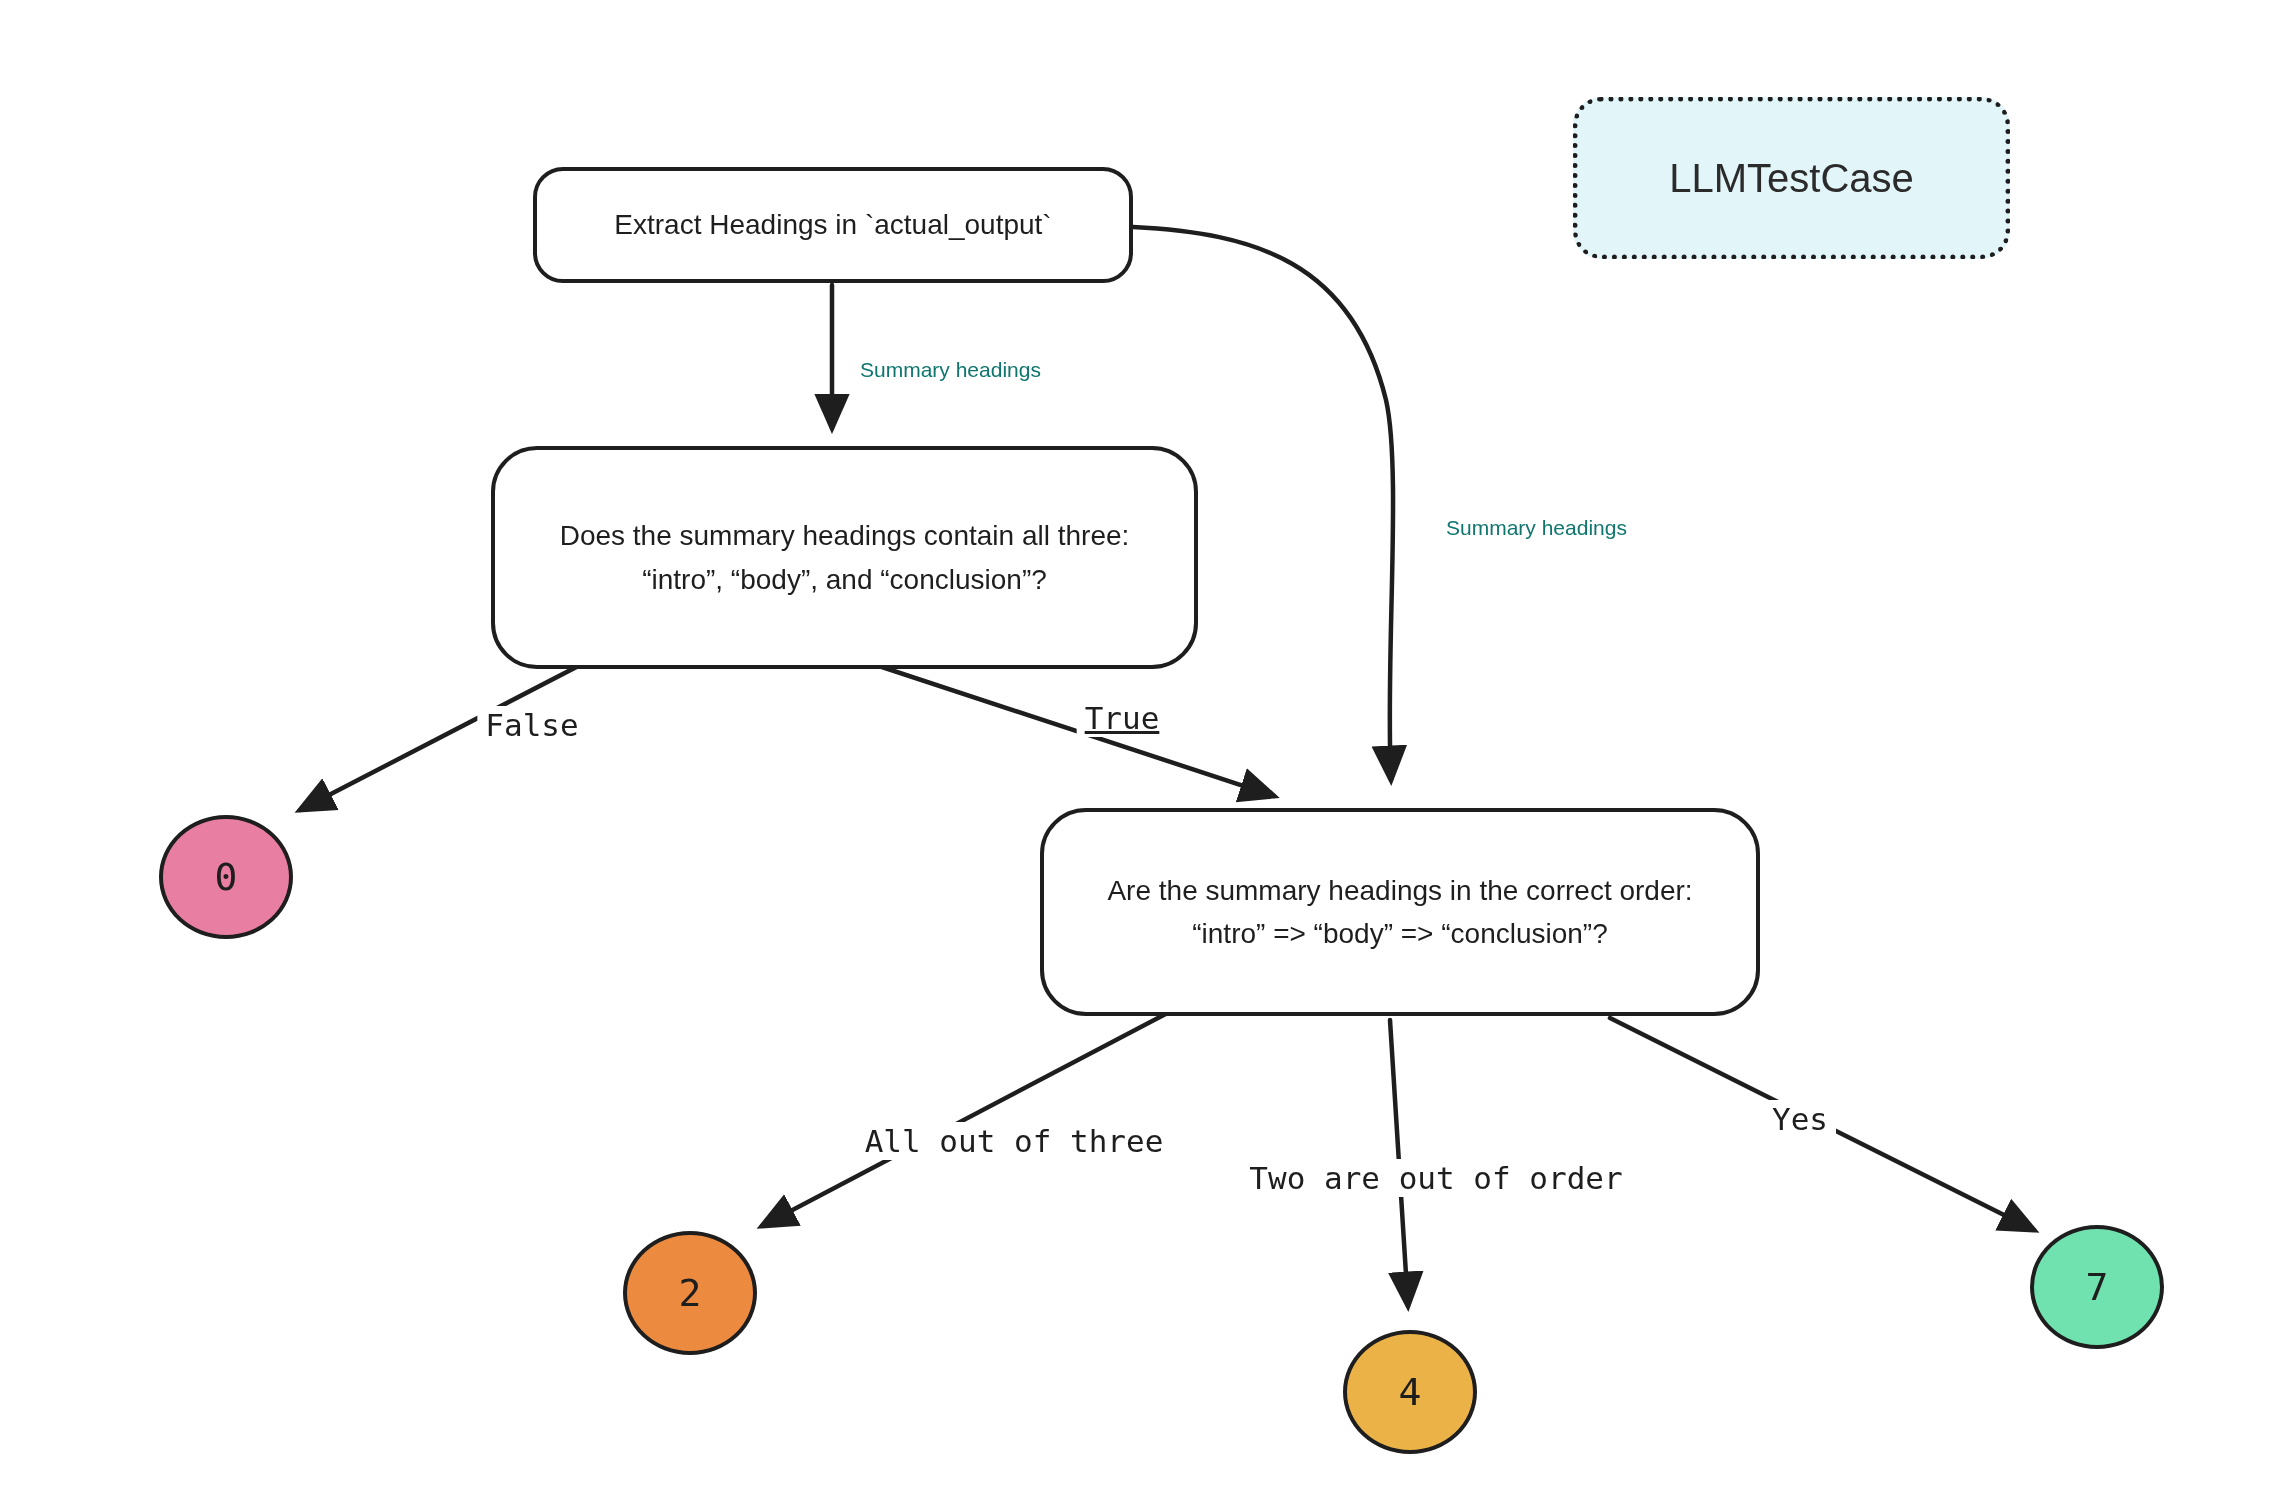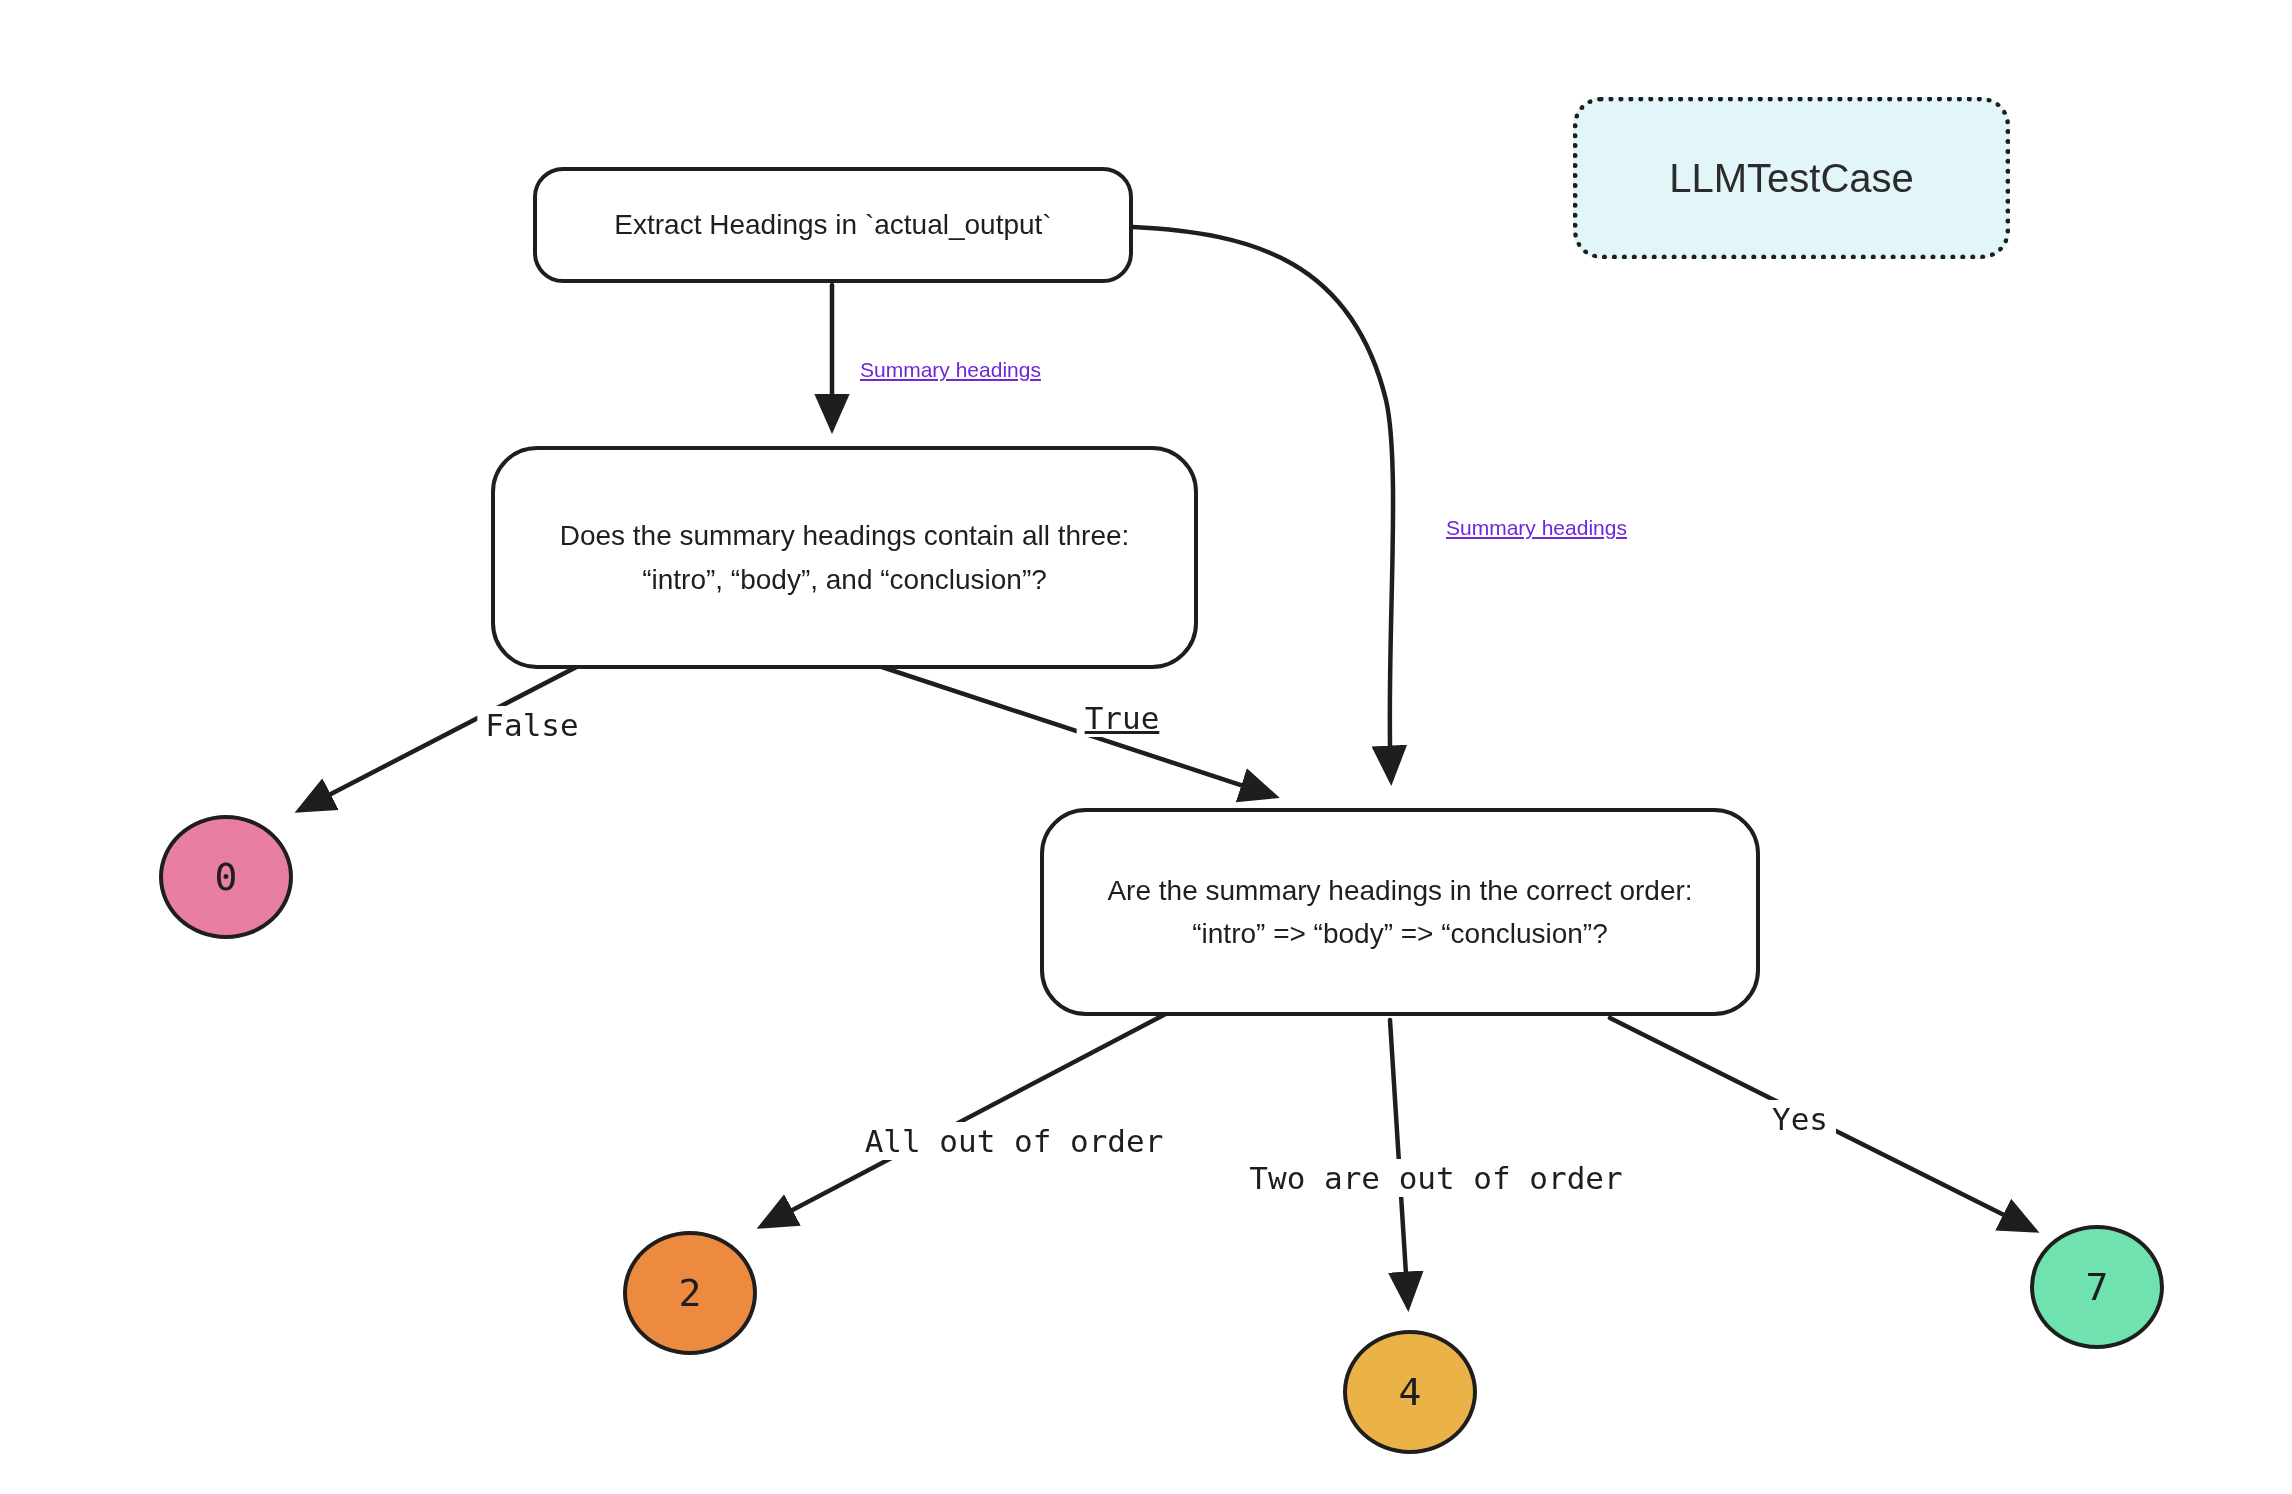--- a/index.html
+++ b/index.html
@@ -24,22 +24,22 @@
     position:absolute;border:4px solid #1e1e1e;border-radius:50%;
     display:flex;align-items:center;justify-content:center;
     font-family:"DejaVu Sans Mono",monospace;font-size:38px;box-sizing:border-box;
   }
   .edge-label{
     position:absolute;transform:translate(-50%,-50%);
     font-family:"DejaVu Sans Mono",monospace;font-size:31px;
     background:#ffffff;padding:1px 8px;white-space:nowrap;
   }
   .hint{
-    position:absolute;font-size:21px;white-space:nowrap;color:#6d28d9;
-    background:#ffffff;padding:0 4px;text-decoration:underline;
+    position:absolute;font-size:21px;white-space:nowrap;color:#0f766e;
+    background:#ffffff;padding:0 4px;
   }
 </style>
 </head>
 <body>
 
 <div class="canvas">
 
   <svg class="edges" viewBox="0 0 2292 1494" fill="none">
     <defs>
       <marker id="ah" viewBox="0 0 10 10" refX="8.5" refY="5" markerWidth="9" markerHeight="9" orient="auto-start-reverse">
@@ -90,19 +90,19 @@
   </div>
 
   <div class="hint" style="left:856px;top:358px;">Summary headings</div>
 
   <div class="hint" style="left:1442px;top:516px;">Summary headings</div>
 
   <div class="edge-label" style="left:488px;top:725px;margin-left:44px;">False</div>
 
   <div class="edge-label" style="left:1122px;top:718px;text-decoration:underline;">True</div>
 
-  <div class="edge-label" style="left:1014px;top:1141px;">All out of order</div>
+  <div class="edge-label" style="left:1014px;top:1141px;">All out of three</div>
 
   <div class="edge-label" style="left:1436px;top:1178px;">Two are out of order</div>
 
   <div class="edge-label" style="left:1800px;top:1119px;">Yes</div>
 
 </div>
 
 </body></html>

